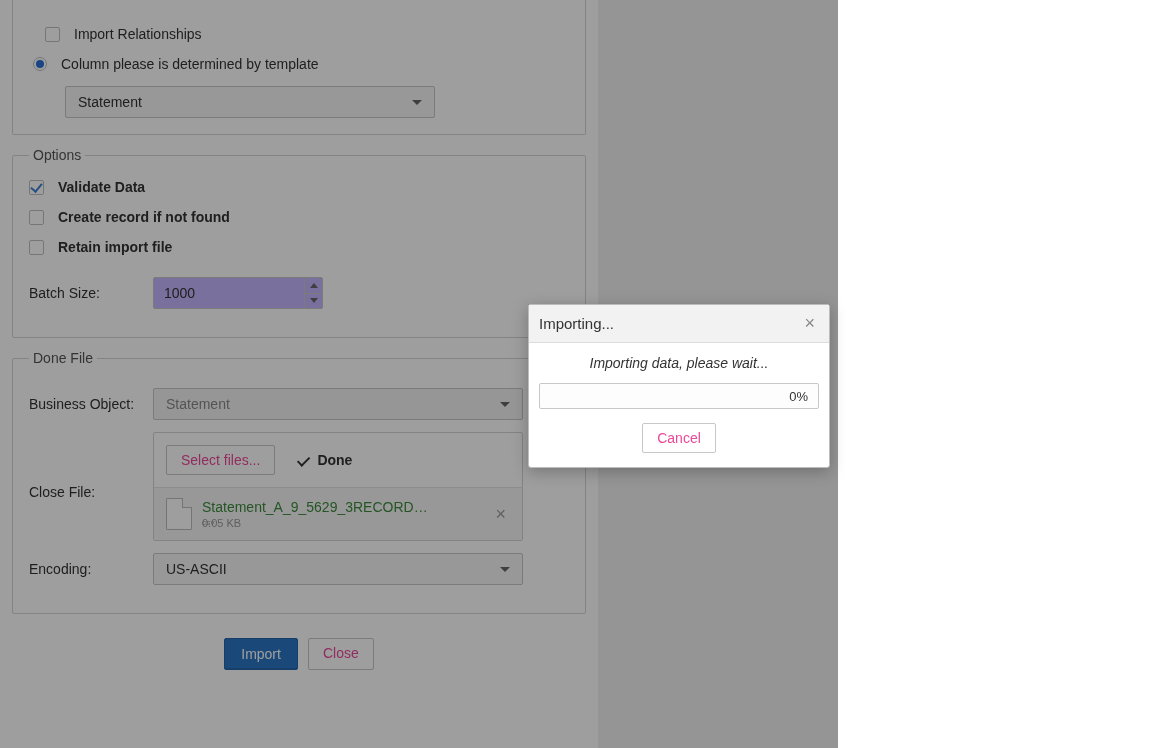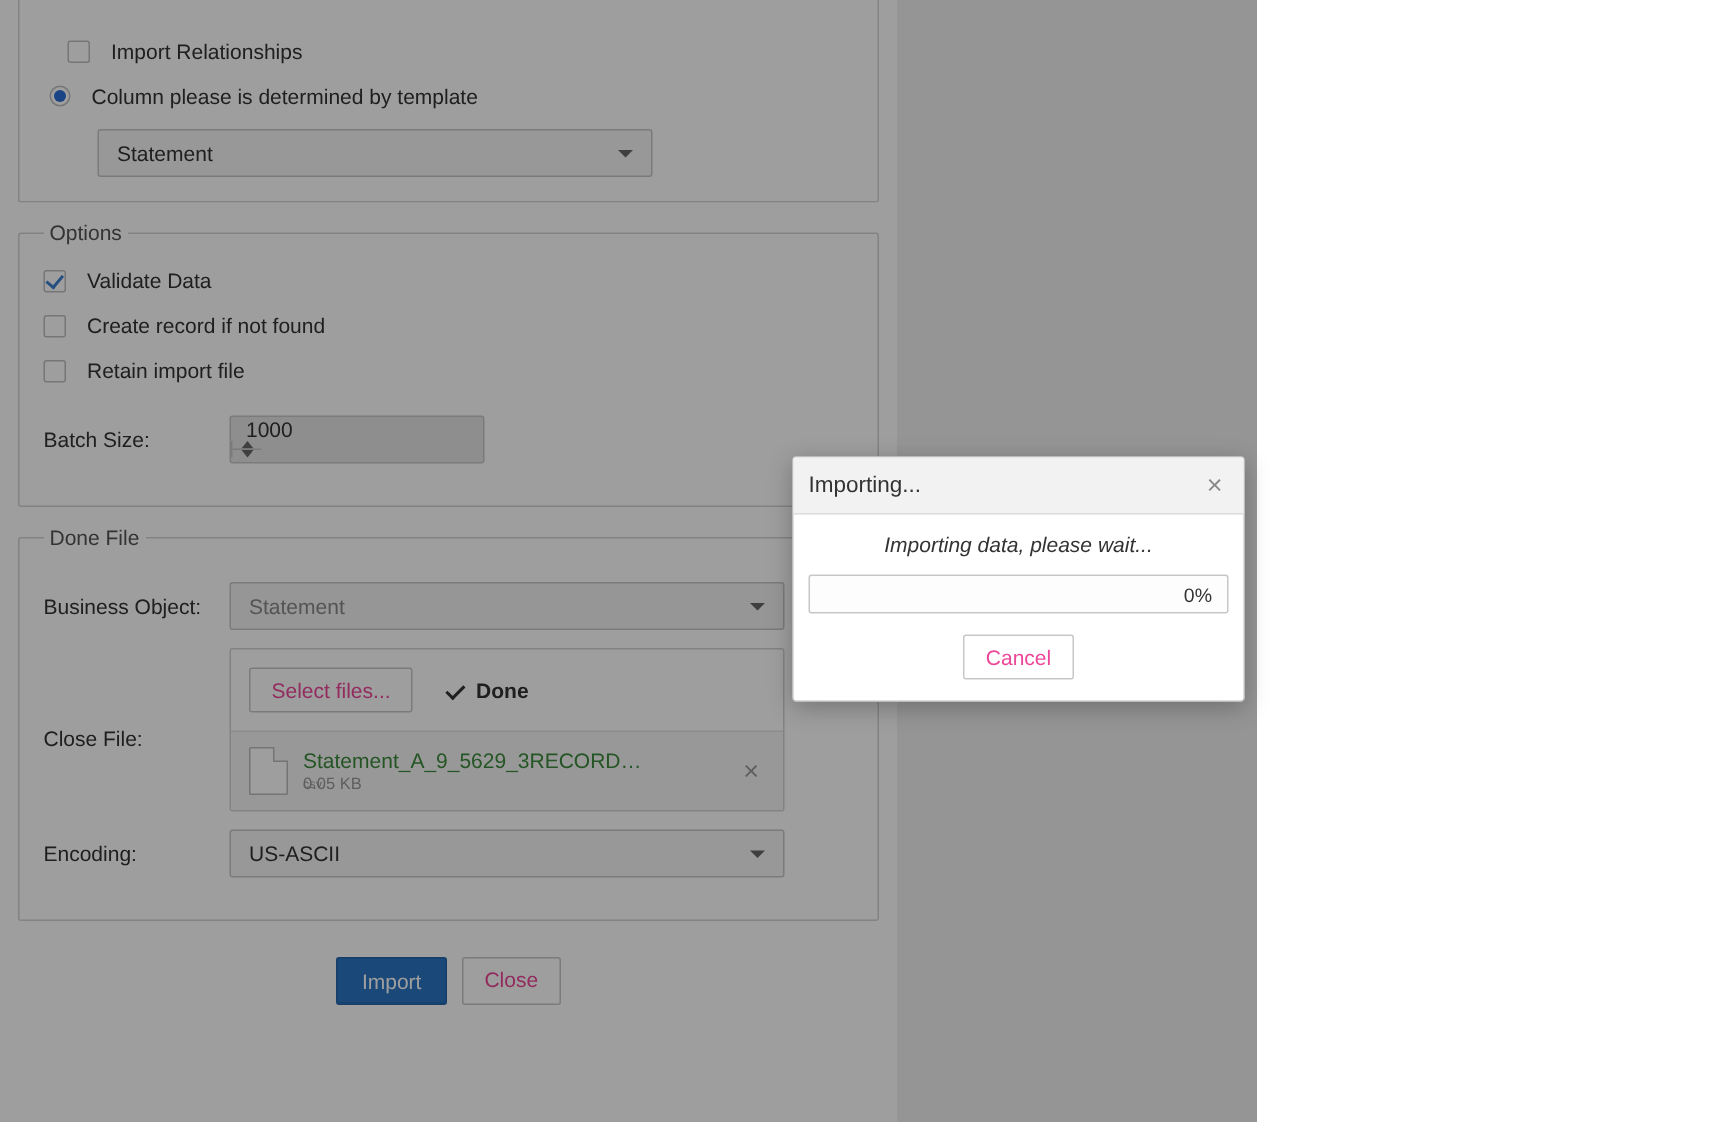--- a/index.html
+++ b/index.html
@@ -59,21 +59,21 @@
   }
 
   .chk-row, .radio-row {
     display: flex;
     align-items: center;
     margin: 8px 0 14px 16px;
     gap: 14px;
     font-size: 14px;
     color: #333;
   }
-  .chk-row.tight { margin: 6px 0 14px 0; }
+  .chk-row.tight { margin: 6px 0 14px 0; font-weight: bold; }
 
   .chk, .radio {
     width: 15px;
     height: 15px;
     border: 1px solid #bfbfbf;
     background: #fff;
     border-radius: 2px;
     position: relative;
     flex: 0 0 auto;
   }
@@ -140,26 +140,25 @@
   }
   .form-row > label {
     width: 112px;
     color: #333;
     font-size: 14px;
   }
 
   .spin {
     display: flex;
     border: 1px solid #c7c7c7;
-    background: #e5e5e5;
+    background: #c4b5fd;
     height: 32px;
     border-radius: 2px;
     overflow: hidden;
     width: 170px;
-    flex-direction: column;
   }
   .spin input {
     border: none;
     background: transparent;
     padding: 0 10px;
     font-size: 14px;
     width: 100%;
     outline: none;
     color: #333;
   }

